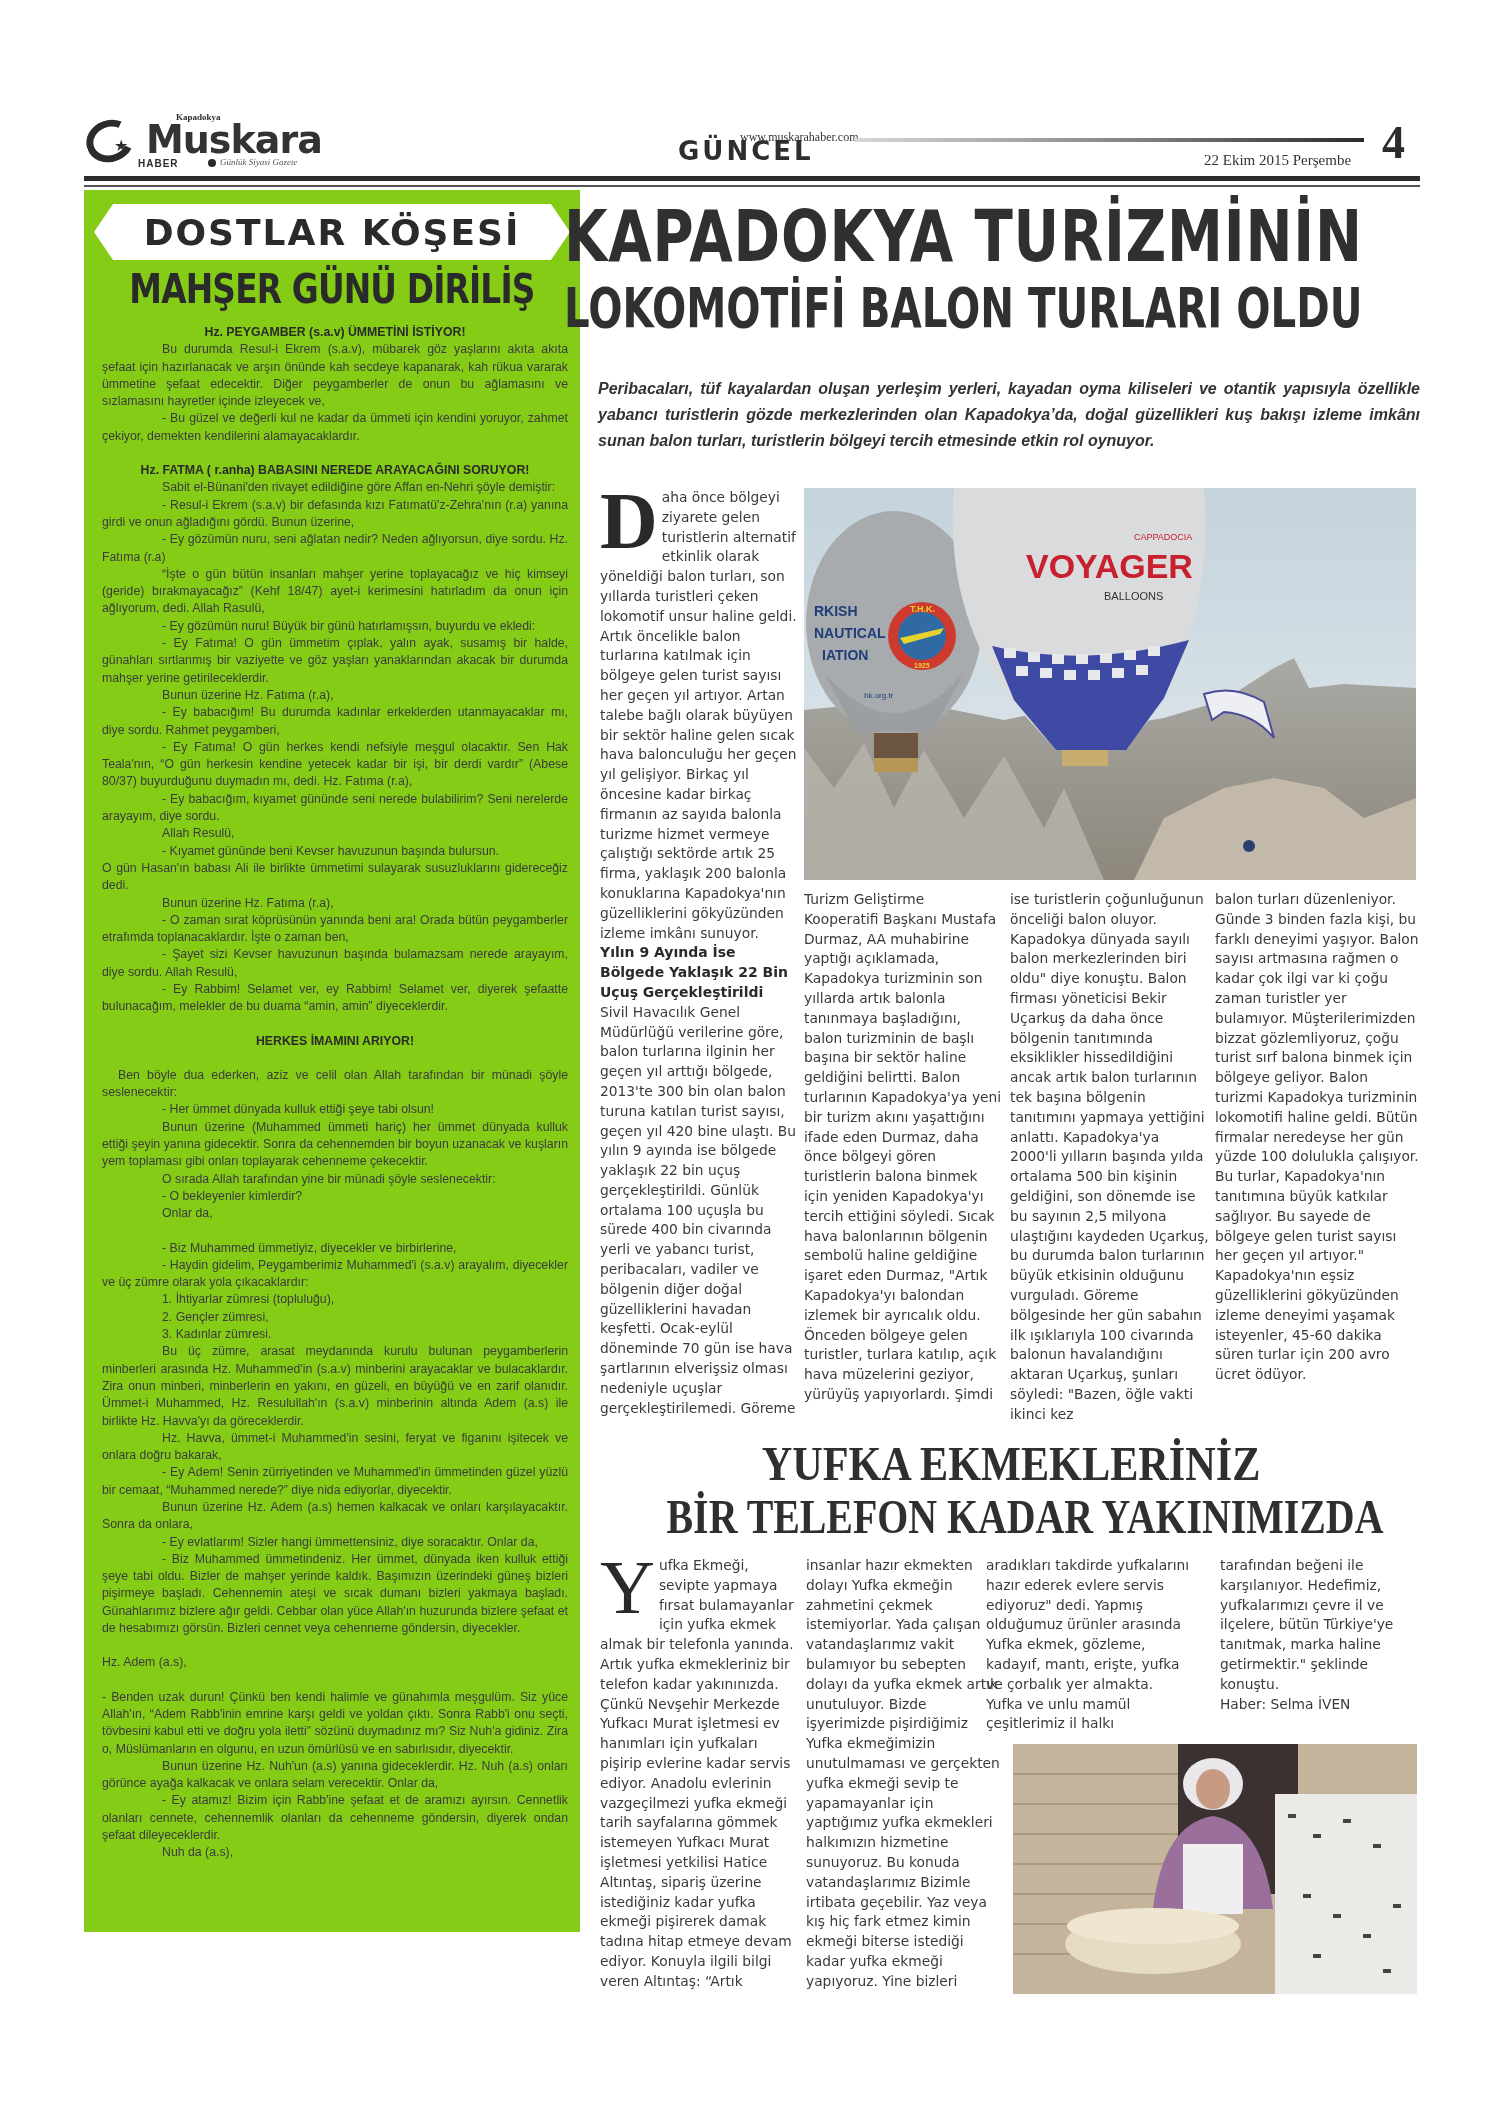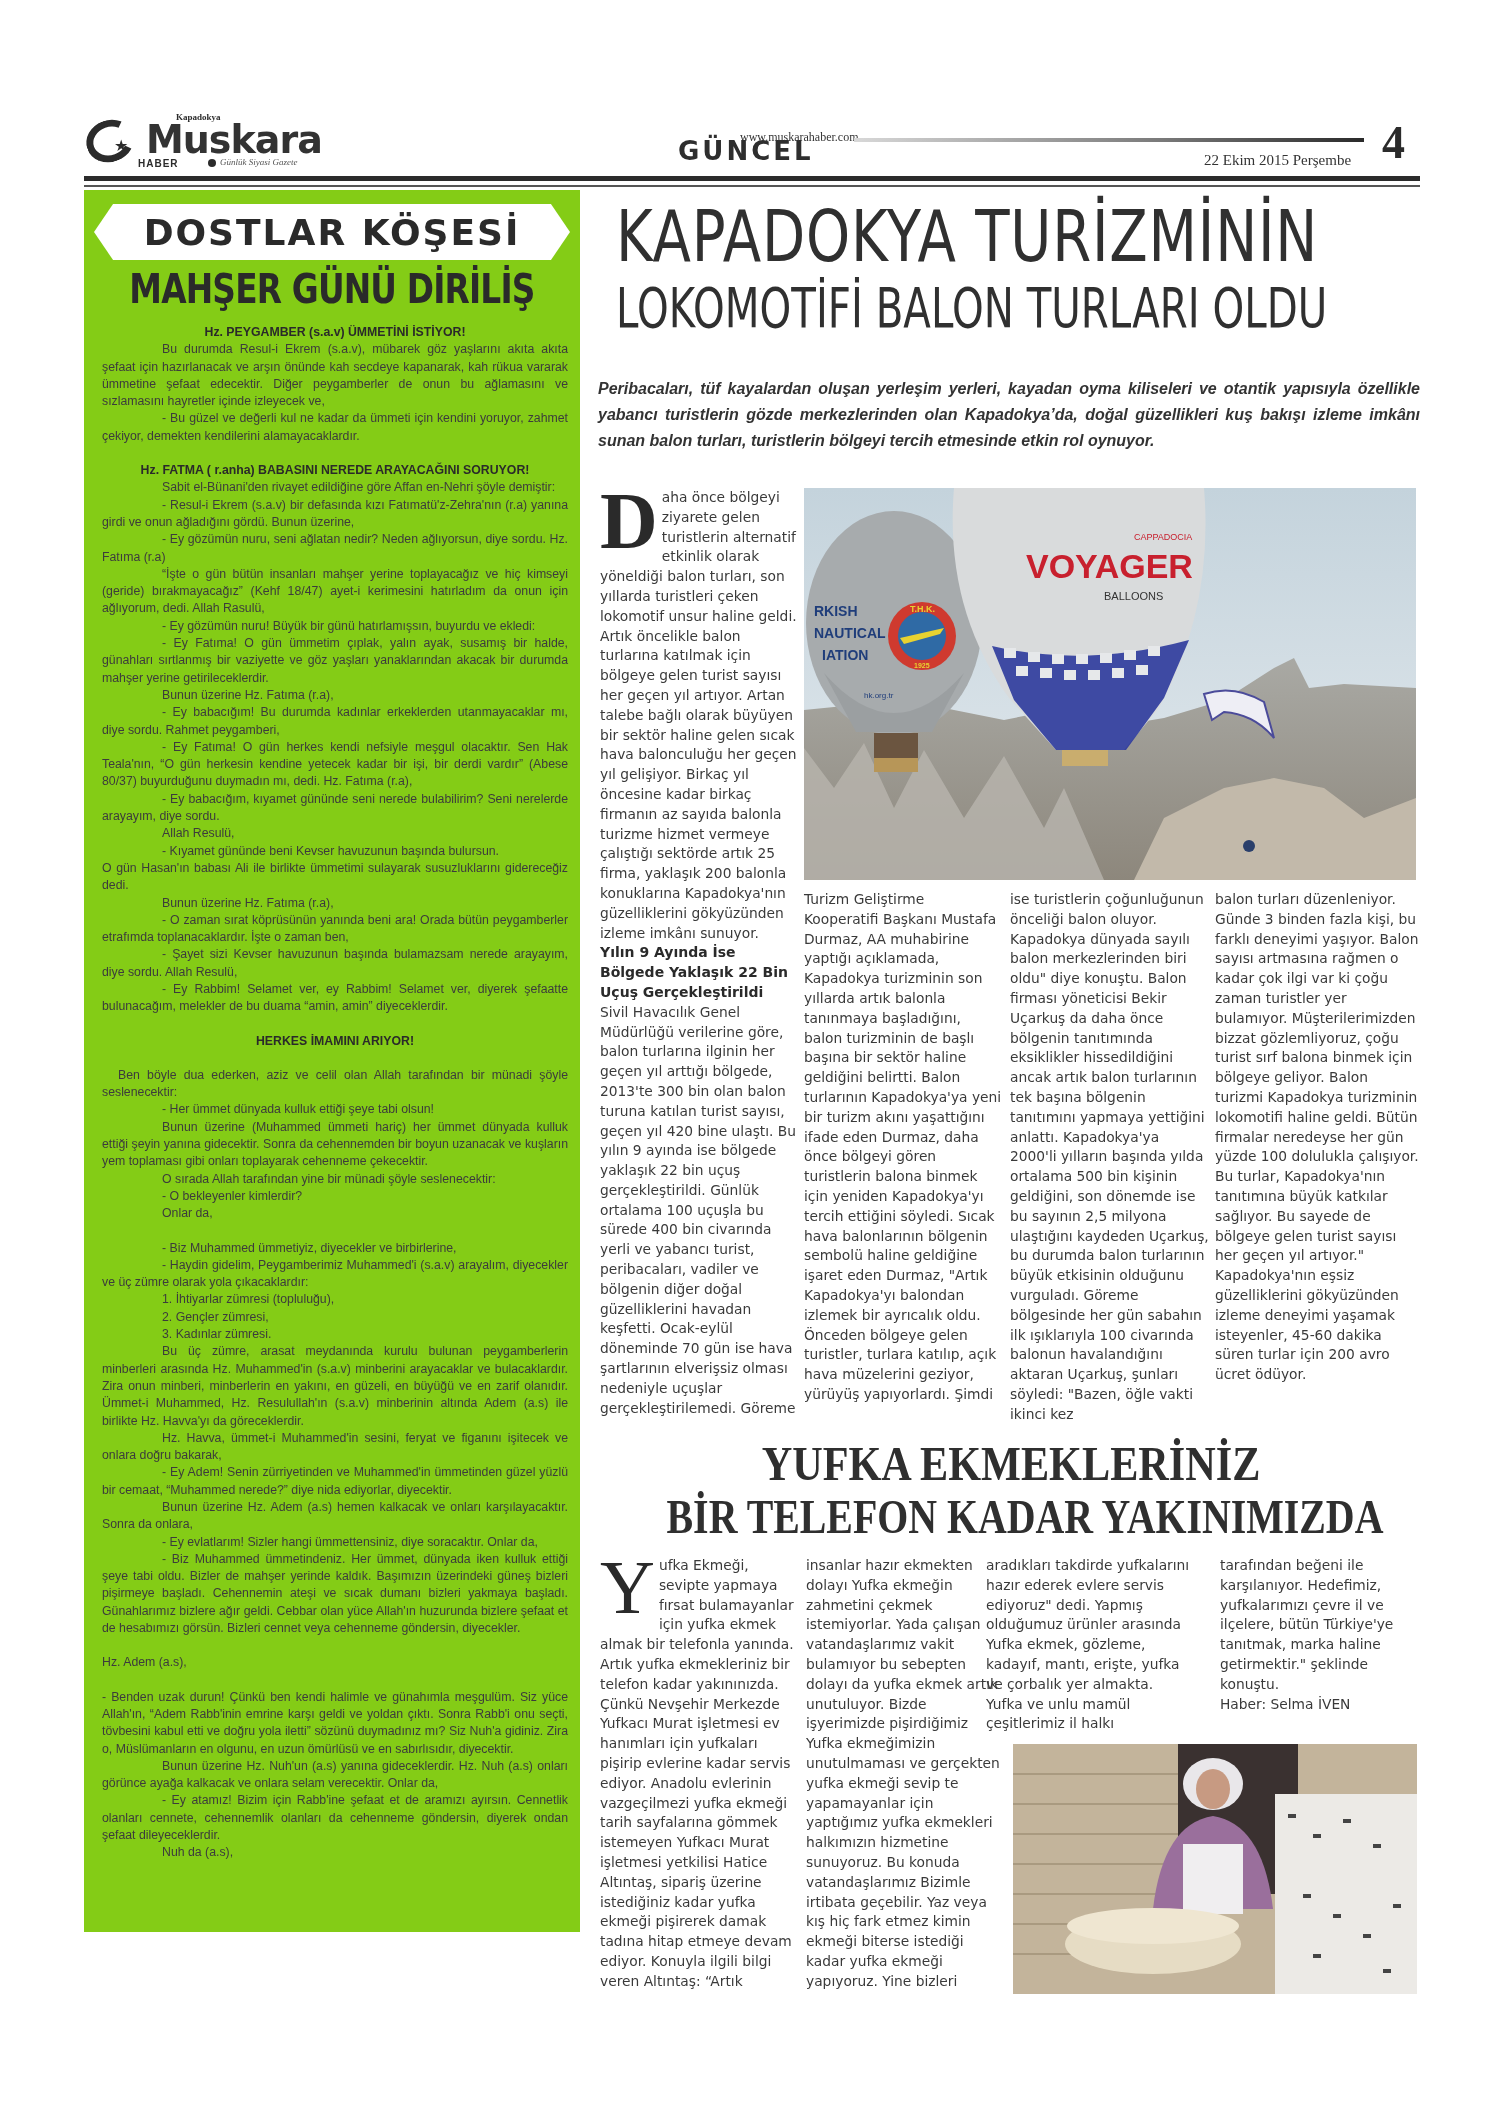--- a/index.html
+++ b/index.html
@@ -34,21 +34,21 @@
   .col-title { position: absolute; left: 0; top: 76px; width: 100%; text-align: center; font-size: 40px; font-weight: 900; color: #2a2a2a; font-family: "DejaVu Sans", sans-serif; transform: scaleX(0.82); letter-spacing: -1px; }
   .col-body { position: absolute; left: 18px; top: 134px; width: 466px; font-size: 12.3px; line-height: 17.3px; color: #3c3c3c; text-align: justify; }
   .col-body p { margin: 0; }
   .col-body .ind { text-indent: 60px; }
   .col-body .ind-s { text-indent: 16px; }
   .col-body .sub { font-weight: bold; text-align: center; color: #2a2a2a; margin: 0; }
   .col-body .sp { height: 17px; }
   .col-body b { color: #2a2a2a; }
 
   
-  .headline1 { position: absolute; left: 616px; top: 196px; width: 830px; font-family: "DejaVu Sans", sans-serif; font-weight: 400; color: #303030; }
+  .headline1 { position: absolute; left: 564px; top: 196px; width: 830px; font-family: "DejaVu Sans", sans-serif; font-weight: 700; color: #303030; }
   .headline1 .l1 { display: block; font-size: 72px; line-height: 80px; transform: scaleX(0.78); transform-origin: left; letter-spacing: 1px; white-space: nowrap; }
   .headline1 .l2 { display: block; font-size: 56px; line-height: 64px; transform: scaleX(0.72); transform-origin: left; white-space: nowrap; }
   .spot { position: absolute; left: 598px; top: 376px; width: 822px; font-size: 16px; line-height: 26px; font-style: italic; font-weight: bold; color: #333; text-align: justify; font-family: "Liberation Sans", sans-serif; }
 
   .art-text { font-size: 13.8px; line-height: 19.8px; color: #3a3a3a; font-family: "DejaVu Sans", sans-serif; }
   .a1c1 { position: absolute; left: 600px; top: 488px; width: 200px; }
   .dropcap { float: left; font-family: "Liberation Serif", serif; font-size: 80px; line-height: 58px; padding-top: 4px; margin-right: 4px; color: #2a2a2a; font-weight: bold; }
   .subhead { font-weight: 900; color: #2a2a2a; font-size: 14px; }
 
   .photo1 { position: absolute; left: 804px; top: 488px; width: 612px; height: 392px; overflow: hidden; background: linear-gradient(180deg, #c9d7e0 0%, #dfe7ec 50%, #9aa0a3 56%, #b7b7b2 75%, #8b8478 100%); }

